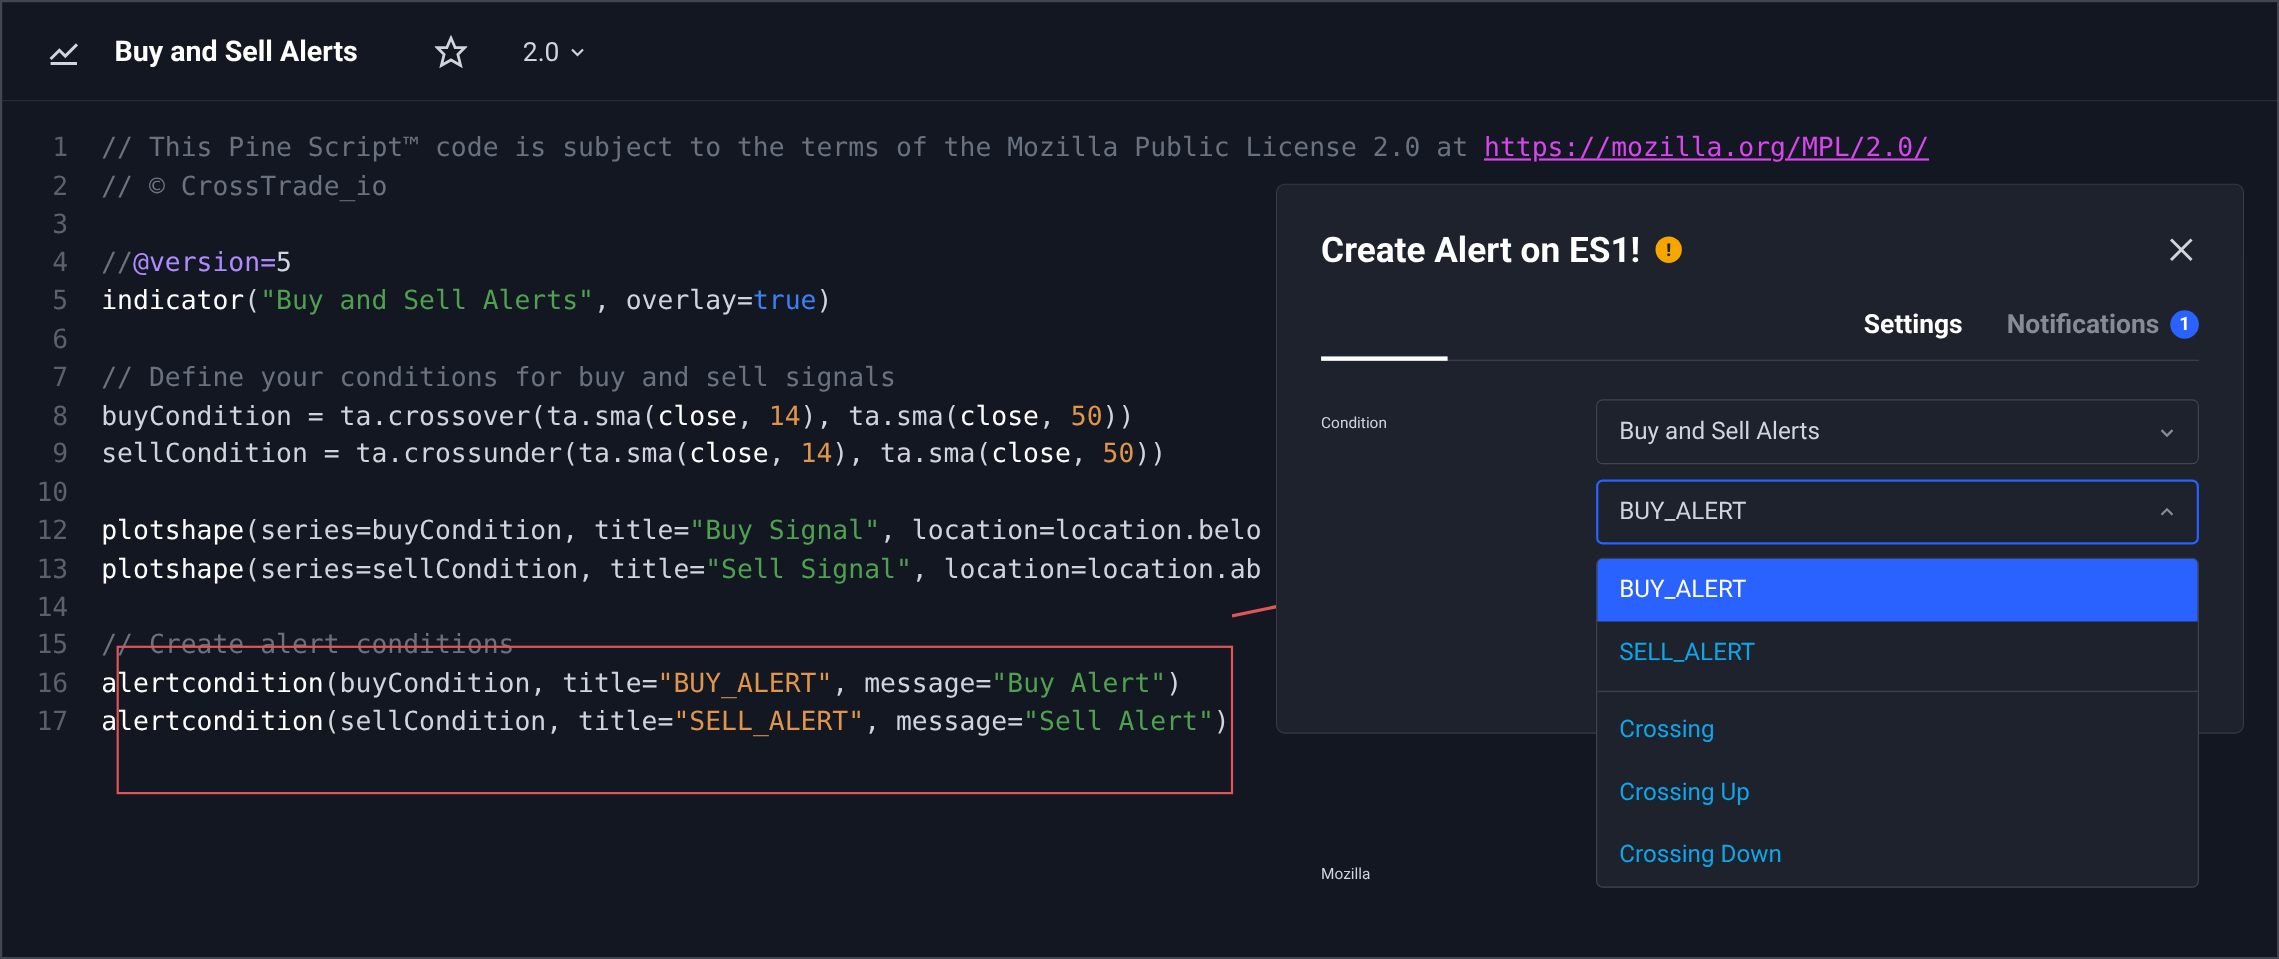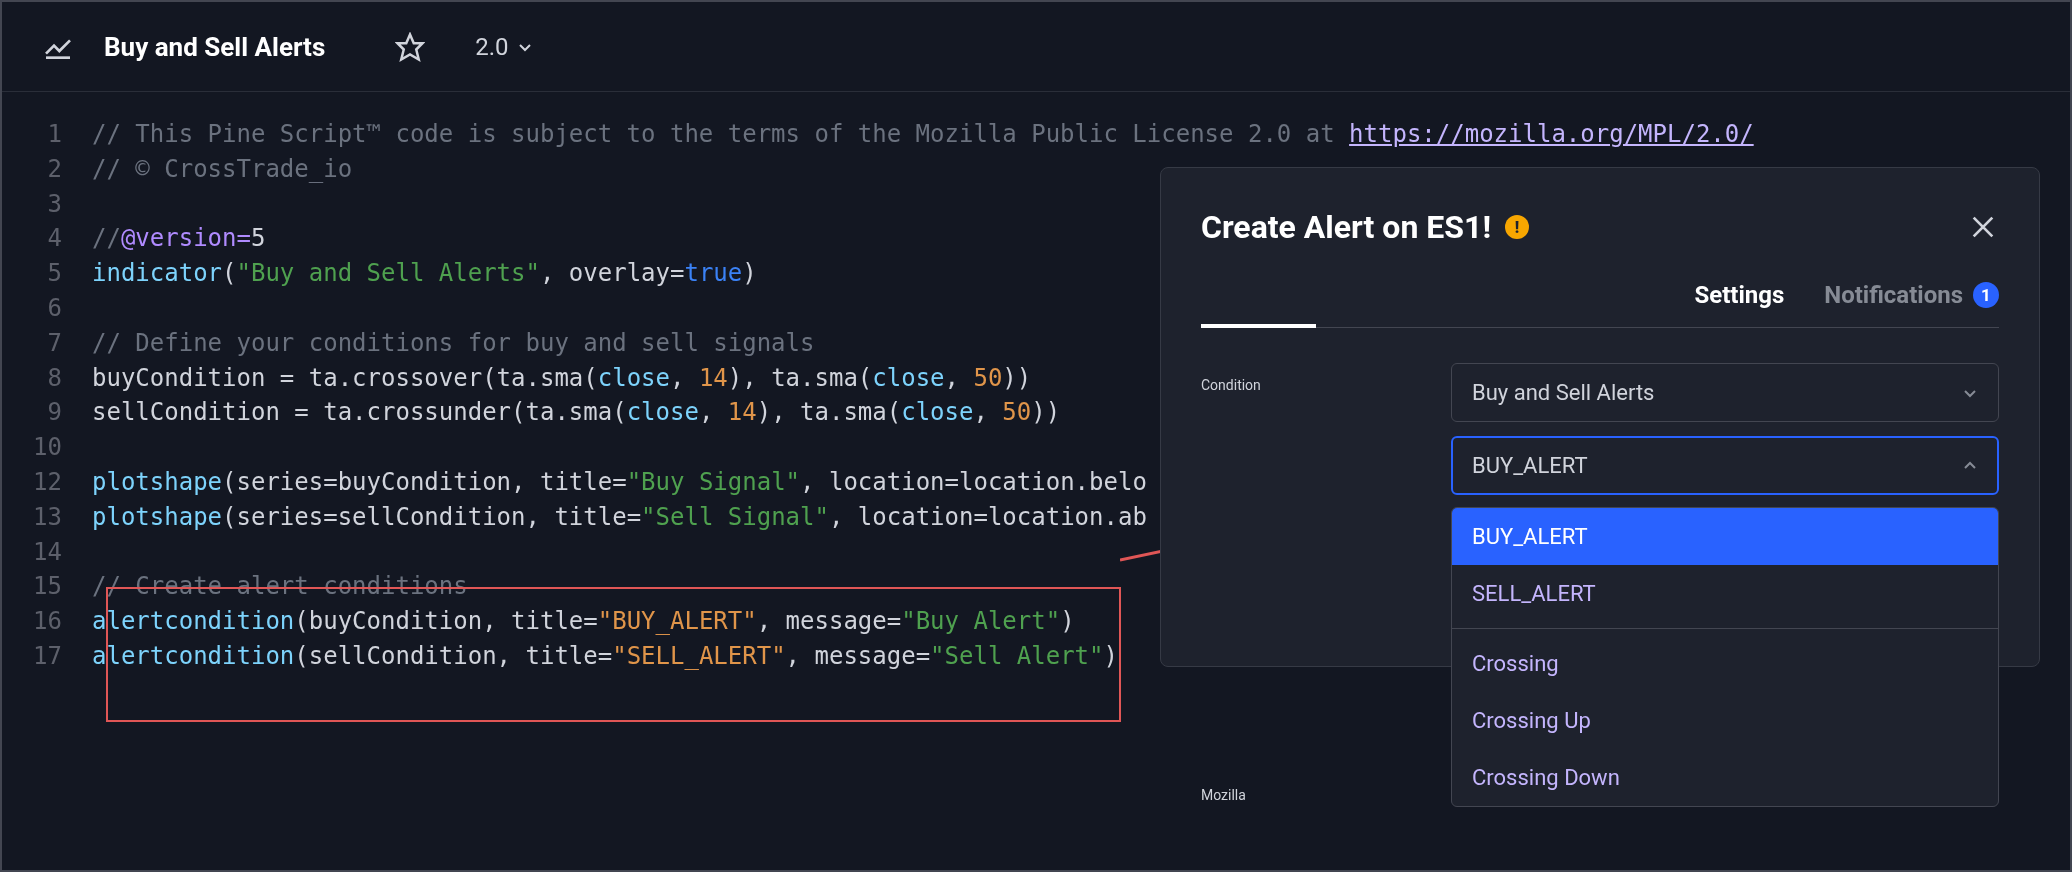--- a/index.html
+++ b/index.html
@@ -32,27 +32,27 @@
     font-family: ui-monospace, "SF Mono", Menlo, Consolas, monospace;
     font-size: 24px;
     line-height: 34.8px;
   }
   .code-line { display: flex; white-space: pre; }
   .gutter { width: 90px; text-align: right; padding-right: 30px; color: #5d606b; user-select: none; }
   .code { flex: 1; }
   .c-comment { color: #6b727f; }
   .c-version  { color: #b08bff; }
   .c-versionnum { color: #d1d4dc; }
-  .c-func    { color: #7dd3fc; }
+  .c-func    { color: #ffffff; }
   .c-string  { color: #4fa14f; }
   .c-num     { color: #e0954a; }
   .c-param   { color: #d1d4dc; }
   .c-default { color: #d1d4dc; }
   .c-bool    { color: #3b82f6; }
-  .c-link    { color: #c4b5fd; text-decoration: underline; }
+  .c-link    { color: #d946ef; text-decoration: underline; }
   .c-alert   { color: #e0954a; }
 
   .hl-box {
     position: absolute;
     left: 104px;
     top: 585px;
     width: 1015px;
     height: 135px;
     border: 2px solid #e05656;
     pointer-events: none;
@@ -105,21 +105,21 @@
   }
   .select-box.focused { border: 2px solid #2962ff; padding: 15px 19px; }
   .chevron { width: 16px; height: 16px; }
   .dropdown {
     background: #1e222d;
     border: 1px solid #434651;
     border-radius: 6px;
     overflow: hidden;
     margin-top: -2px;
   }
-  .dd-item { padding: 16px 20px; font-size: 22px; color: #c4b5fd; cursor: pointer; }
+  .dd-item { padding: 16px 20px; font-size: 22px; color: #0ea5e9; cursor: pointer; }
   .dd-item.selected { background: #2962ff; color: #fff; }
   .dd-sep { height: 1px; background: #434651; margin: 6px 0; }
 </style>
 </head>
 <body>
 
 <div class="topbar">
   <svg class="chart-icon" viewBox="0 0 24 24" fill="none" stroke="#d1d4dc" stroke-width="2">
     <path d="M3 17 L9 11 L13 15 L21 7"></path>
       <path d="M3 20 H21"></path>

